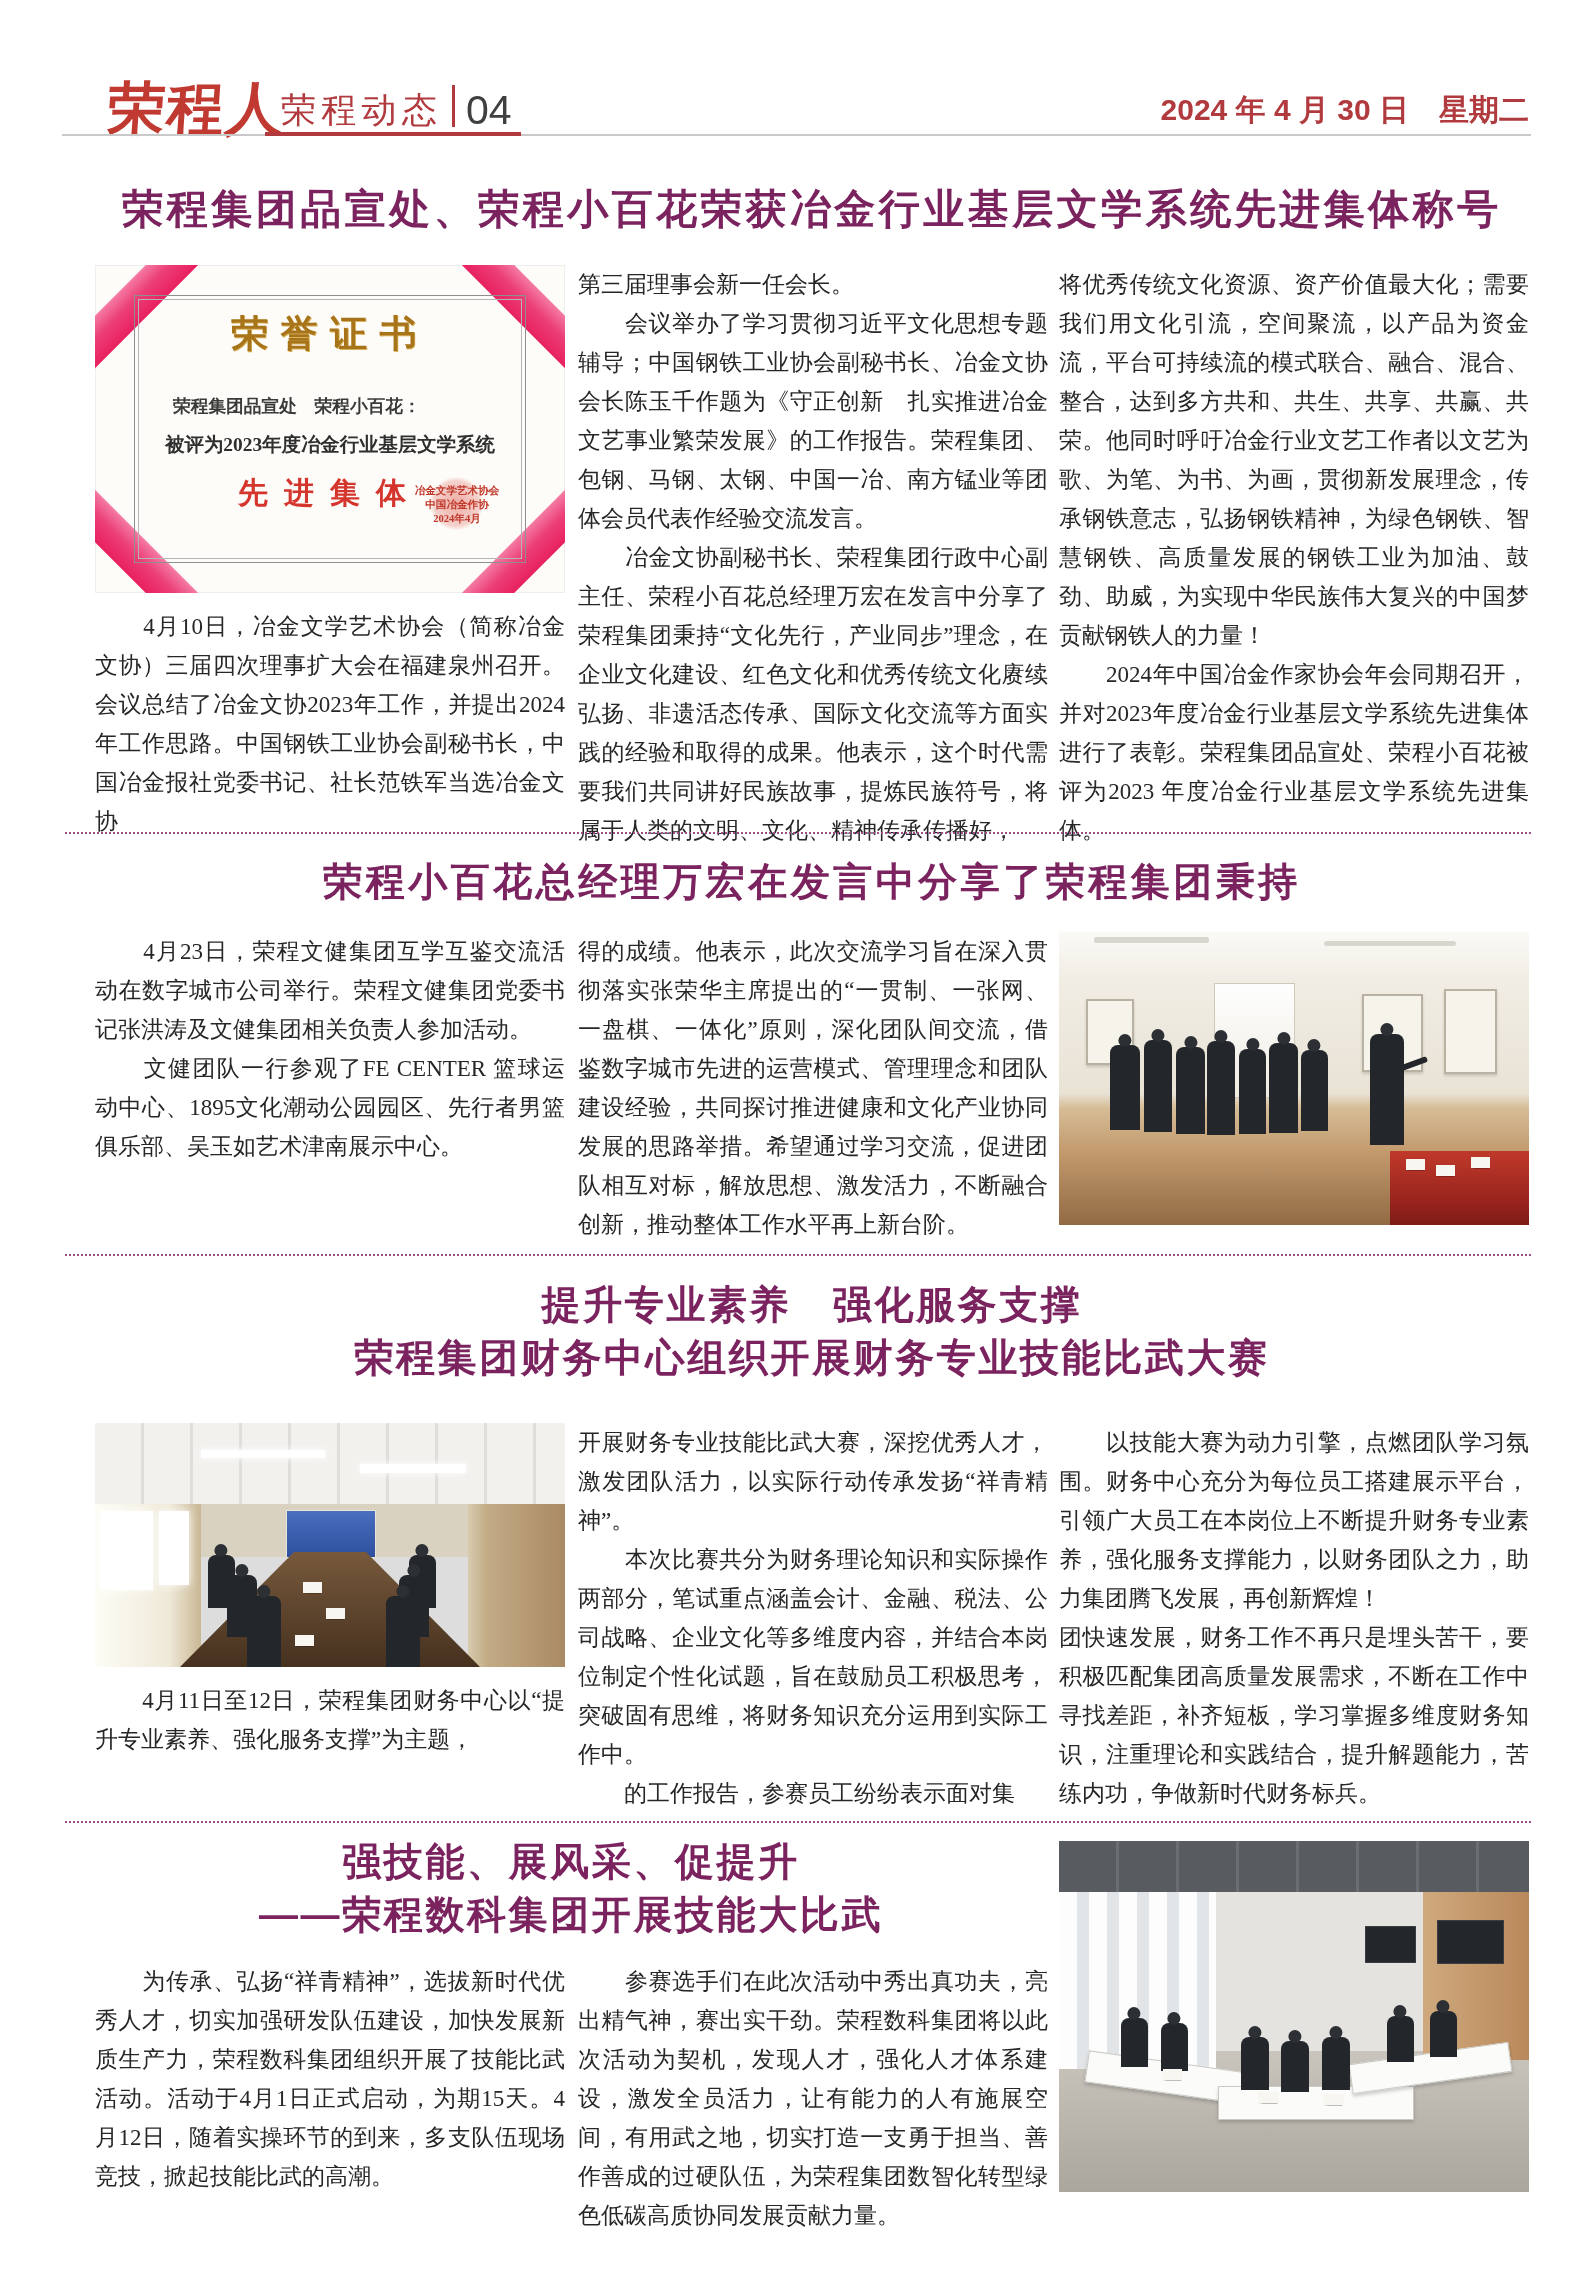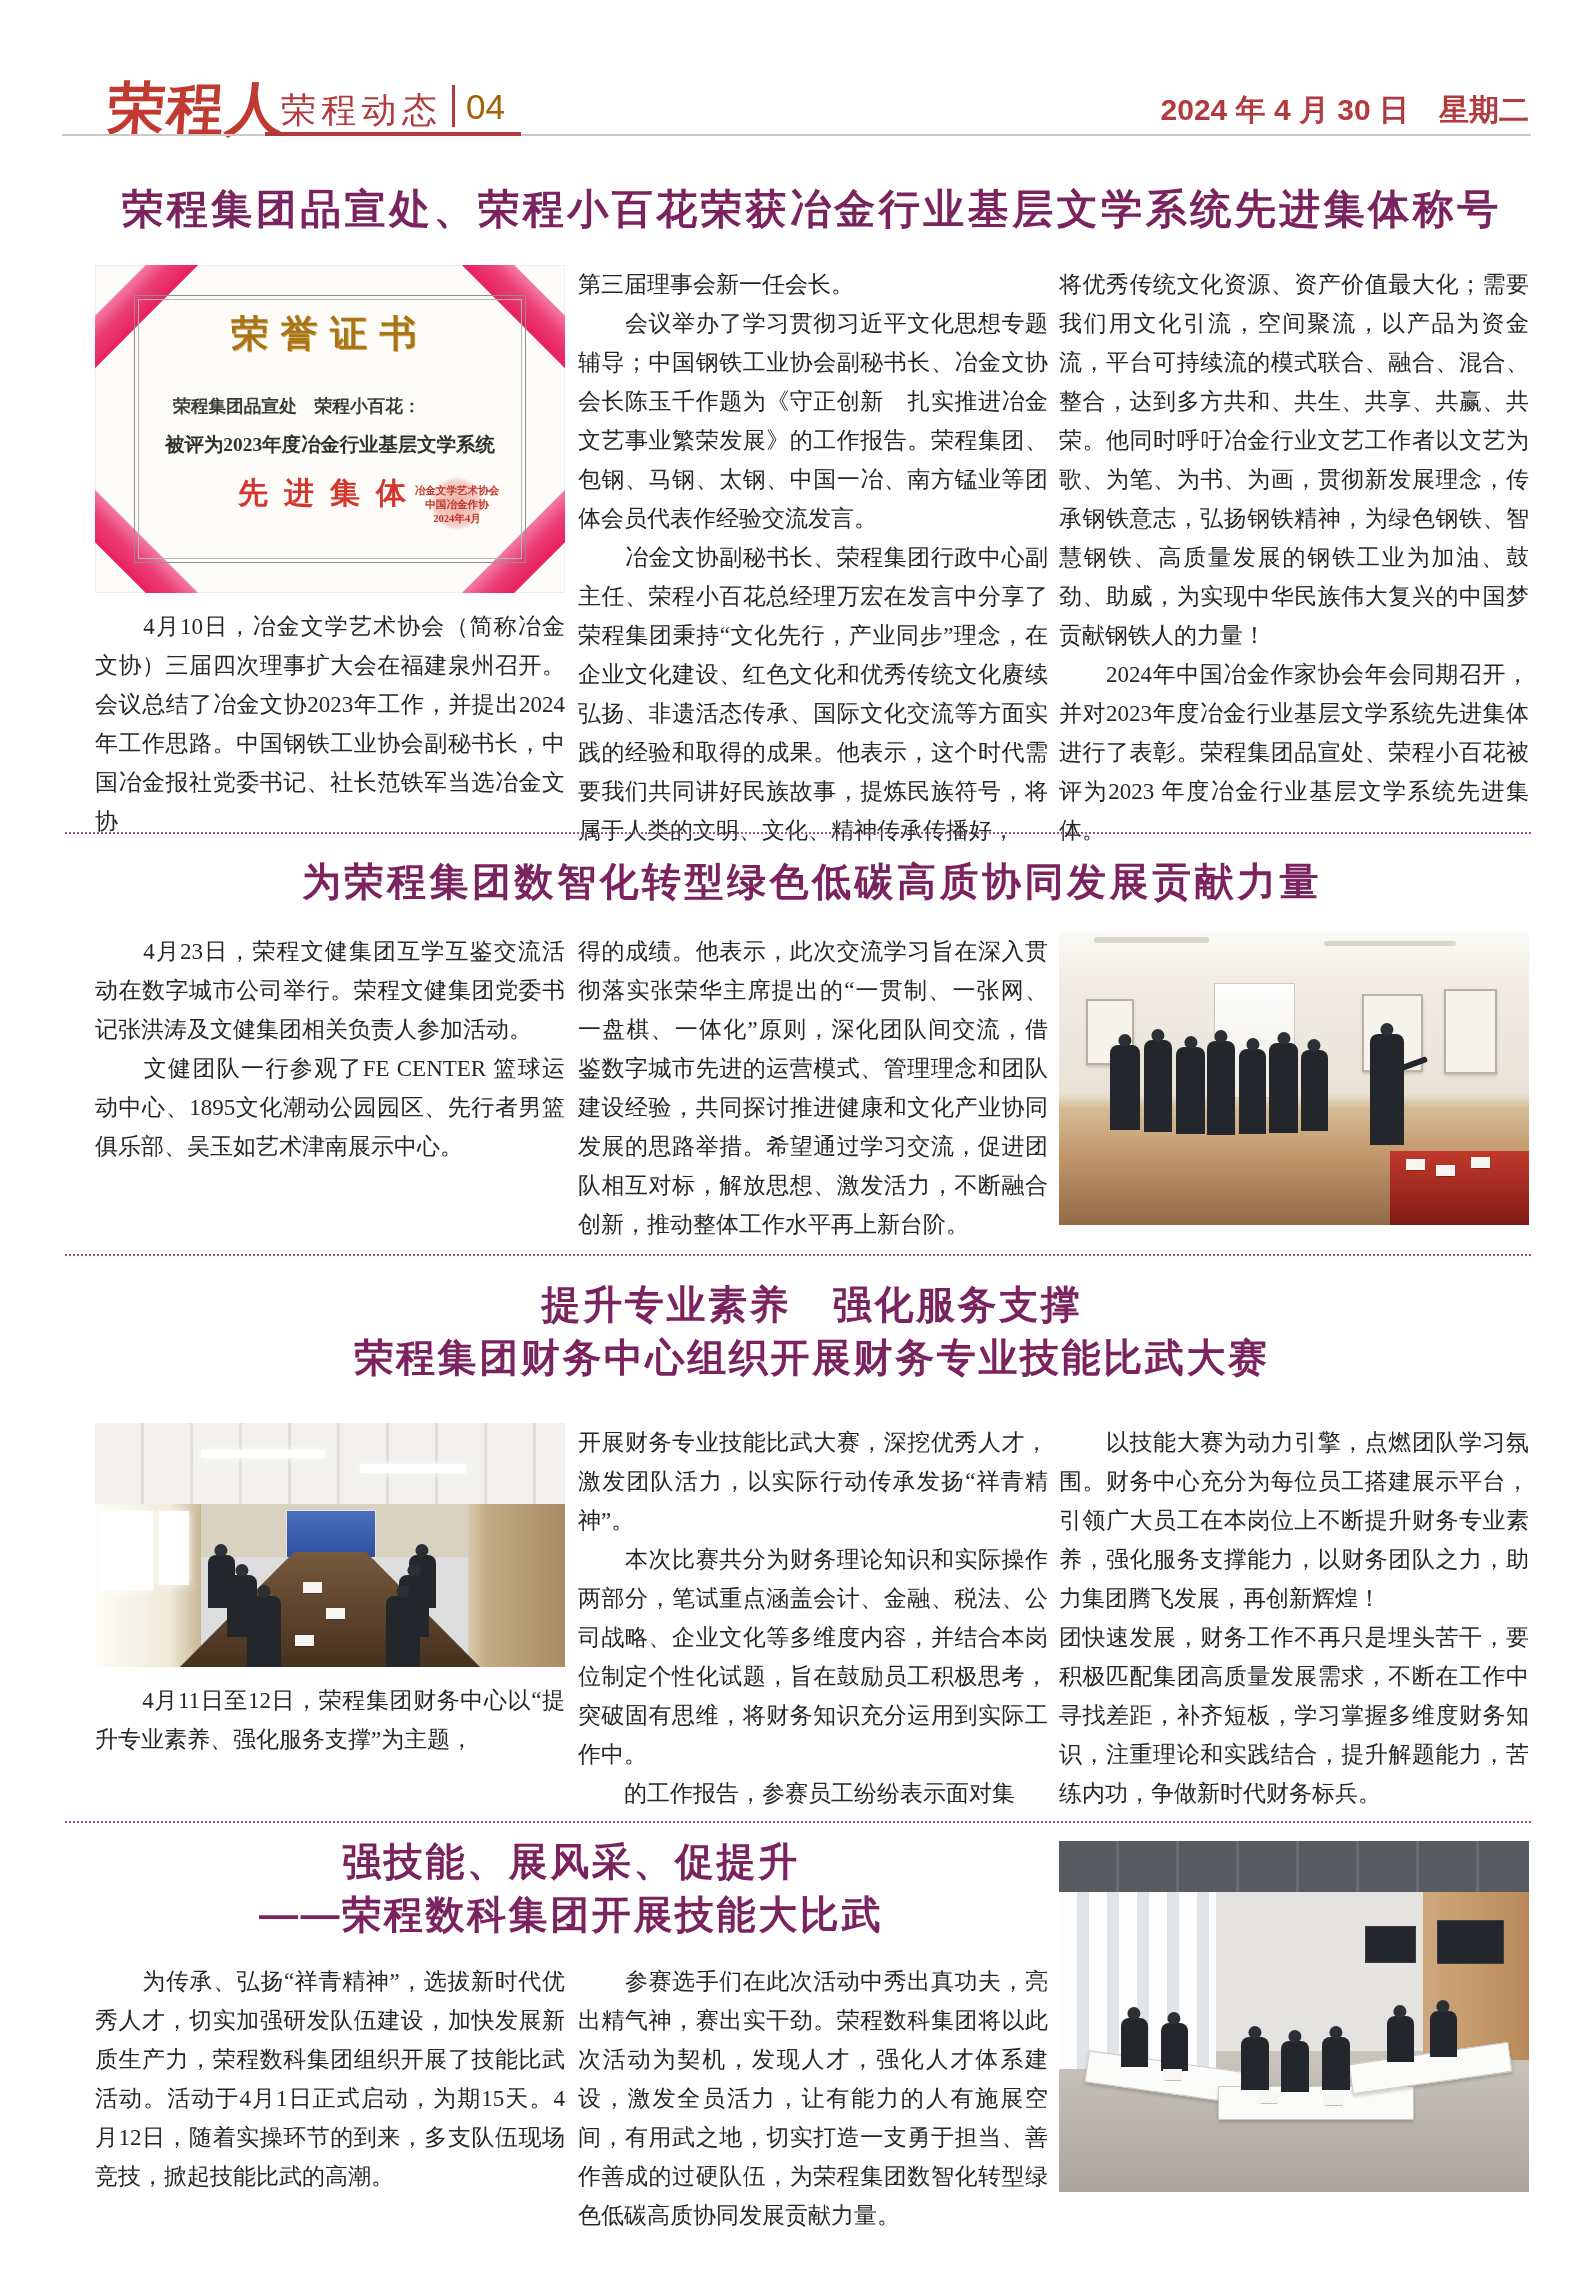--- a/index.html
+++ b/index.html
@@ -5,21 +5,21 @@
   html,body{margin:0;padding:0;background:#fff;}
   .page{position:relative;width:1589px;height:2295px;background:#ffffff;overflow:hidden;
         font-family:"Liberation Serif","DejaVu Serif",serif;color:#2b2b2b;}
 
   
   .logo{position:absolute;left:108px;top:71px;font-size:57px;font-weight:bold;color:#c13a32;
         font-family:"DejaVu Serif","Liberation Serif",serif;transform:skewX(-4deg);letter-spacing:1.8px;}
   .section-name{position:absolute;left:281px;top:87px;font-size:35px;font-weight:normal;color:#b13a3e;
         font-family:"Liberation Sans","DejaVu Sans",sans-serif;letter-spacing:5.3px;}
   .vbar{position:absolute;left:452px;top:85px;width:2.6px;height:42px;background:#b13a3e;}
-  .pageno{position:absolute;left:466px;top:87px;font-size:35px;color:#a16207;
+  .pageno{position:absolute;left:466px;top:87px;font-size:41px;color:#404040;
         font-family:"Liberation Sans","DejaVu Sans",sans-serif;text-align:center;}
   .date{position:absolute;right:60px;top:90px;font-size:30px;font-weight:bold;color:#b13a3e;
         font-family:"Liberation Sans","DejaVu Sans",sans-serif;}
   .head-rule{position:absolute;left:62px;right:58px;top:134px;height:1.8px;background:#c9c9c9;}
   .head-rule-red{position:absolute;left:265px;top:132px;width:256px;height:3.5px;background:#b13a3e;}
 
   
   .art-title{position:absolute;left:95px;width:1434px;margin:0;text-align:center;color:#7b235f;
         font-family:"Liberation Sans","DejaVu Sans",sans-serif;font-weight:bold;}
   .t1{top:182px;font-size:41px;letter-spacing:3.5px;font-family:Liberation Serif, serif;}
@@ -144,21 +144,21 @@
     <p>　　冶金文协副秘书长、荣程集团行政中心副主任、荣程小百花总经理万宏在发言中分享了荣程集团秉持“文化先行，产业同步”理念，在企业文化建设、红色文化和优秀传统文化赓续弘扬、非遗活态传承、国际文化交流等方面实践的经验和取得的成果。他表示，这个时代需要我们共同讲好民族故事，提炼民族符号，将属于人类的文明、文化、精神传承传播好，</p>
   </div>
 
   <div class="col c3 top-a1">
     <p>将优秀传统文化资源、资产价值最大化；需要我们用文化引流，空间聚流，以产品为资金流，平台可持续流的模式联合、融合、混合、整合，达到多方共和、共生、共享、共赢、共荣。他同时呼吁冶金行业文艺工作者以文艺为歌、为笔、为书、为画，贯彻新发展理念，传承钢铁意志，弘扬钢铁精神，为绿色钢铁、智慧钢铁、高质量发展的钢铁工业为加油、鼓劲、助威，为实现中华民族伟大复兴的中国梦贡献钢铁人的力量！</p>
     <p>　　2024年中国冶金作家协会年会同期召开，并对2023年度冶金行业基层文学系统先进集体进行了表彰。荣程集团品宣处、荣程小百花被评为2023 年度冶金行业基层文学系统先进集体。</p>
   </div>
 
   <div class="divider dv1"></div>
 
-  <h1 class="art-title t2">为荣程集团数智化转型绿色低碳高质协同发展贡献力量</h1>
+  <h1 class="art-title t2">荣程小百花总经理万宏在发言中分享了荣程集团秉持</h1>
 
   <div class="col c1 top-a2">
     <p>　　4月23日，荣程文健集团互学互鉴交流活动在数字城市公司举行。荣程文健集团党委书记张洪涛及文健集团相关负责人参加活动。</p>
     <p>　　文健团队一行参观了FE CENTER 篮球运动中心、1895文化潮动公园园区、先行者男篮俱乐部、吴玉如艺术津南展示中心。</p>
   </div>
 
   <div class="col c2 top-a2">
     <p>得的成绩。他表示，此次交流学习旨在深入贯彻落实张荣华主席提出的“一贯制、一张网、一盘棋、一体化”原则，深化团队间交流，借鉴数字城市先进的运营模式、管理理念和团队建设经验，共同探讨推进健康和文化产业协同发展的思路举措。希望通过学习交流，促进团队相互对标，解放思想、激发活力，不断融合创新，推动整体工作水平再上新台阶。</p>
   </div>
 

